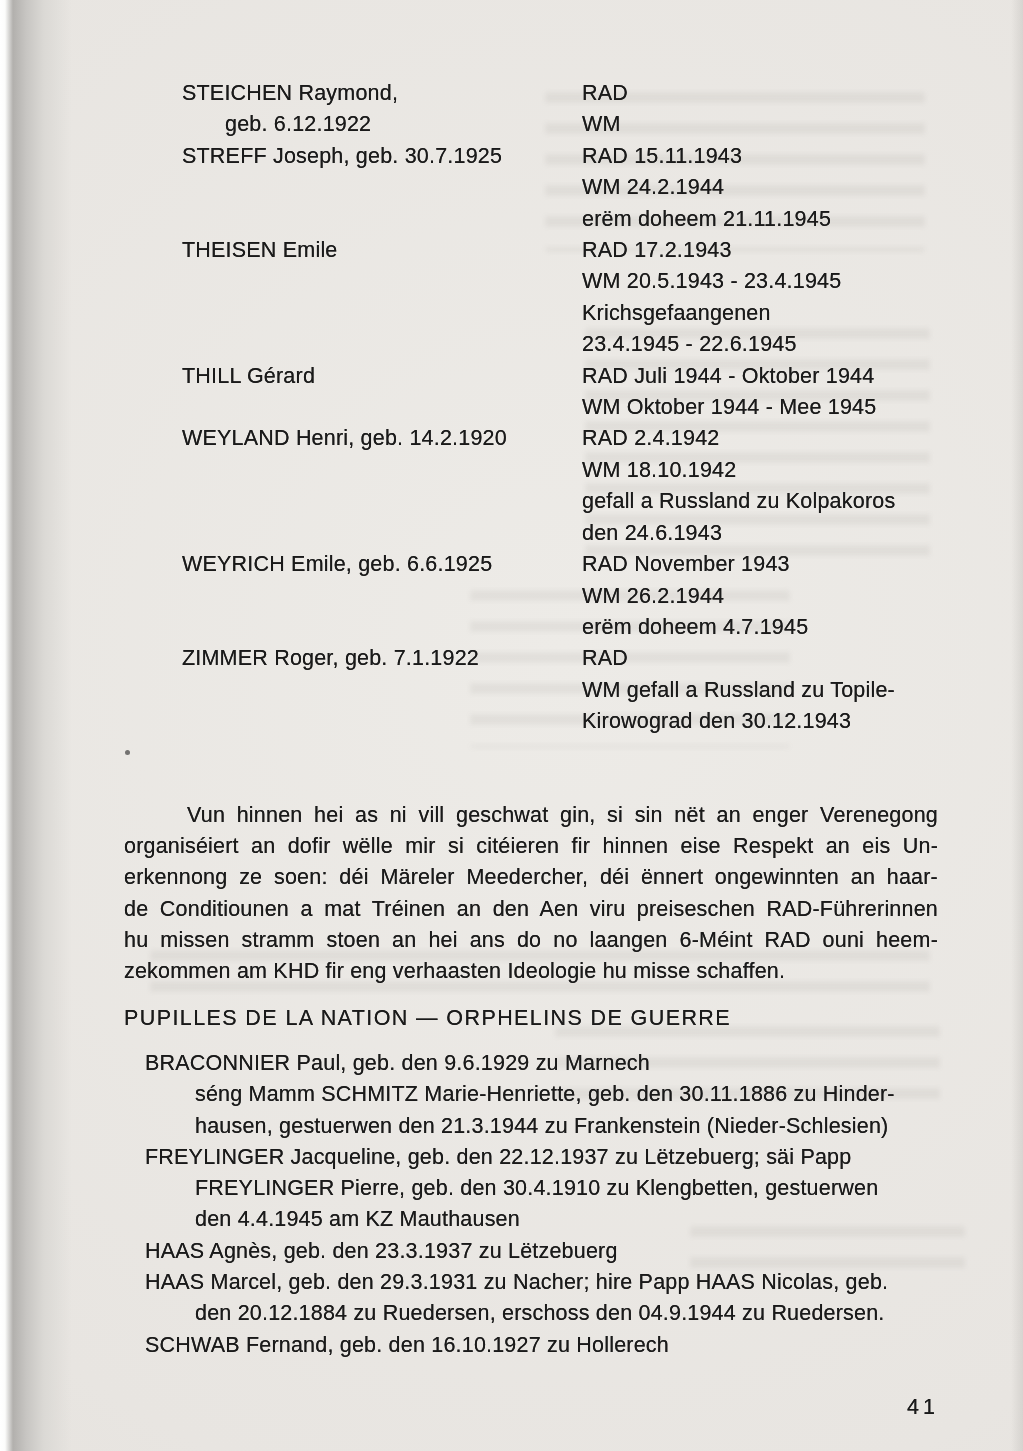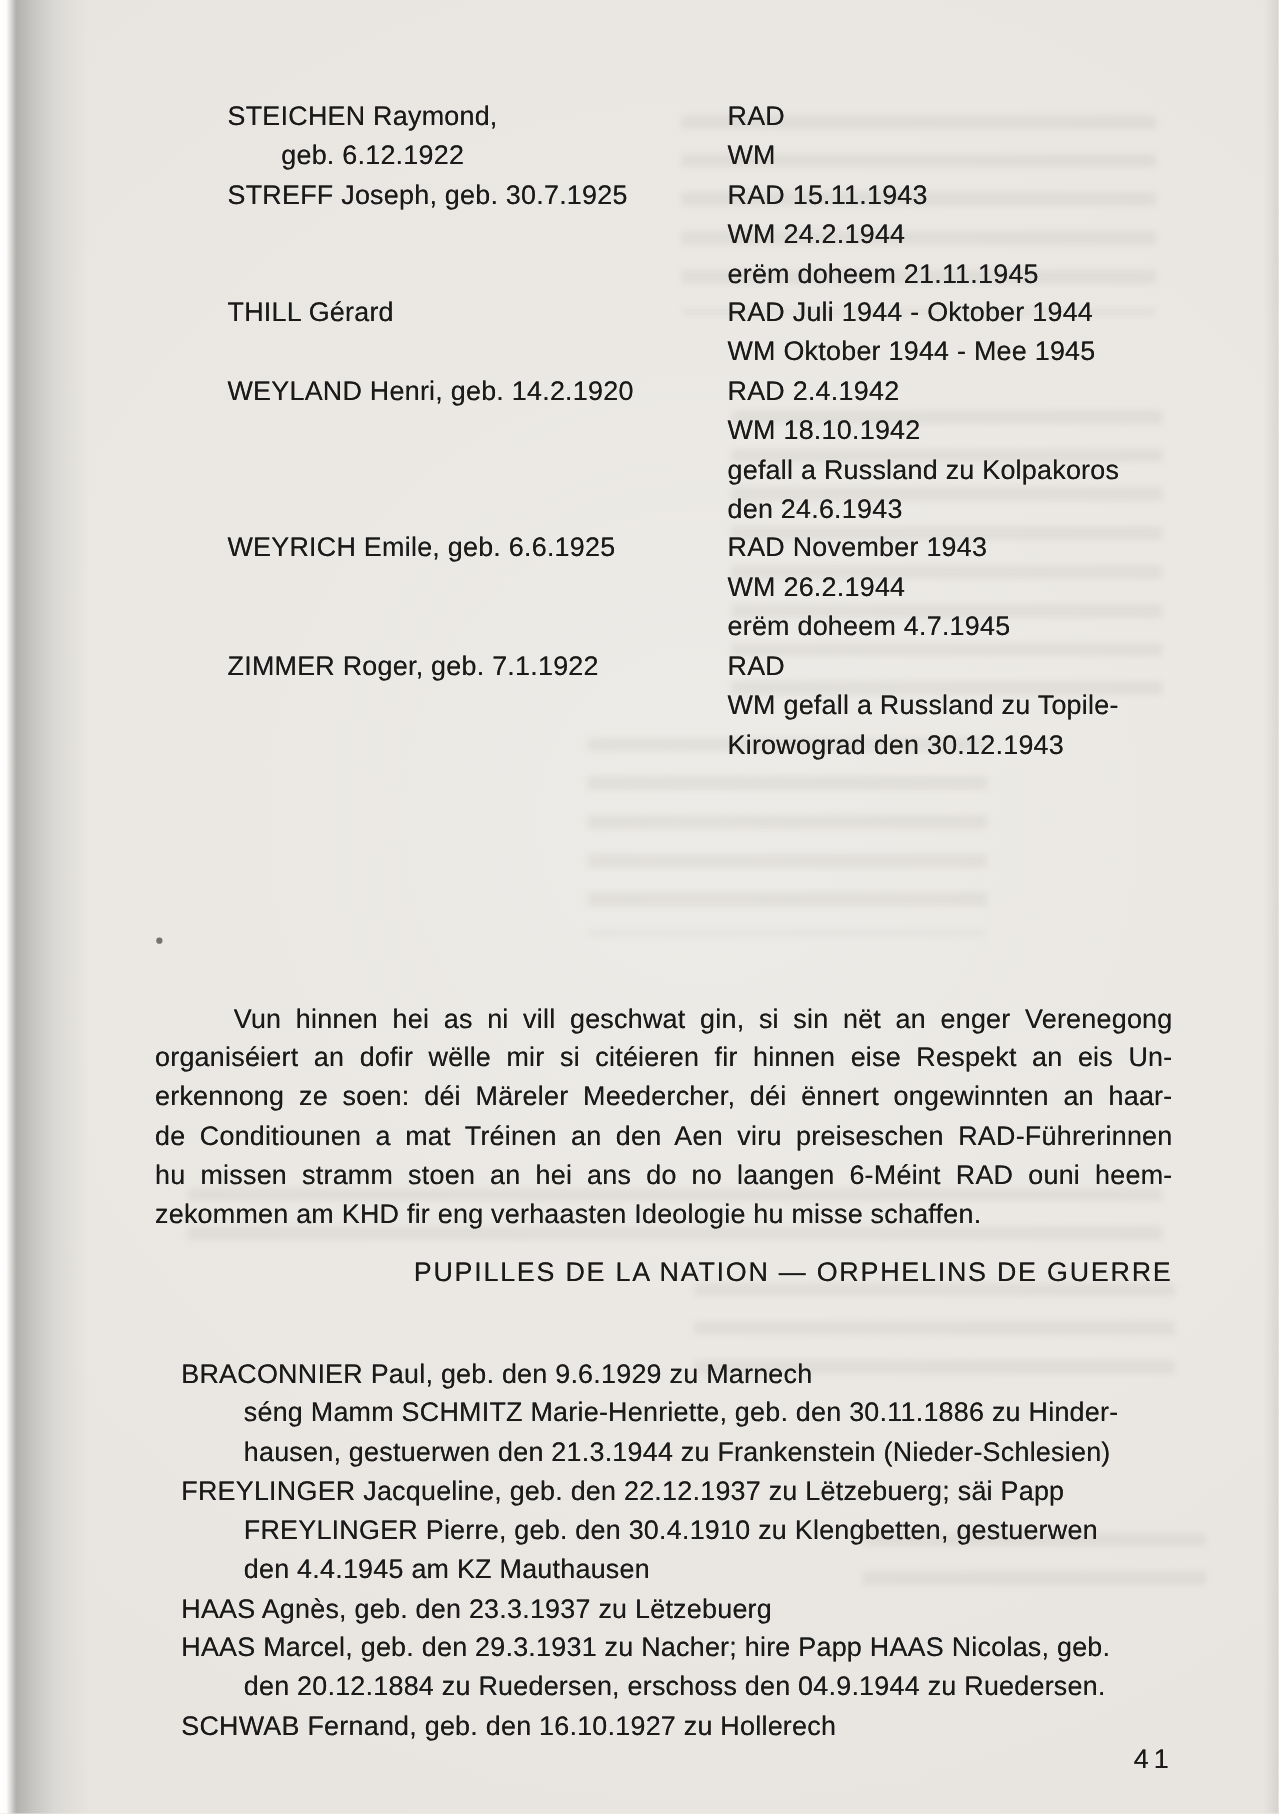--- a/index.html
+++ b/index.html
@@ -33,24 +33,24 @@
   .records { position:absolute; left:142px; top:78px; right:36px; }
   .rec-entry { display:grid; grid-template-columns:400px 1fr; align-items:start;margin-left:40px; }
   .rec-entry .ln { white-space:nowrap; }
   .rec-entry .cont { padding-left:43px; }
 
   .tribute { position:absolute; left:124px; top:763px; width:814px; line-height:31.2px;margin-top:37px; }
   .pline { text-align:justify; text-align-last:justify; }
   .pline.first { text-indent:63px; }
   .pline.last { text-align-last:left; }
 
-  .heading { position:absolute; left:124px; top:1003px; width:814px; text-align:right;
+  .heading { position:absolute; left:124px; top:1003px; width:814px; text-align:left;
              letter-spacing:1.4px; white-space:nowrap; }
 
-  .orphans { position:absolute; left:145px; top:1084px; width:845px; line-height:31.3px; }
+  .orphans { position:absolute; left:145px; top:1048px; width:845px; line-height:31.3px; }
   .oline { white-space:nowrap; }
   .oline.ind { padding-left:50px; }
 
   .pagenum { position:absolute; left:907px; top:1392px; letter-spacing:4px; }
 
   .speck { position:absolute; left:125px; top:750px; width:5px; height:5px;
            border-radius:50%; background:rgba(35,35,35,0.6); }
 
   
   .ghost {
@@ -93,20 +93,31 @@
         </div>
       </div>
       <div class="rec-entry">
         <div class="col">
           <div class="ln">STREFF Joseph, geb. 30.7.1925</div>
         </div>
         <div class="col">
           <div class="ln">RAD 15.11.1943</div>
           <div class="ln">WM 24.2.1944</div>
           <div class="ln">erëm doheem 21.11.1945</div>
+        </div>
+      </div>
+      <div class="rec-entry">
+        <div class="col">
+          <div class="ln">THEISEN Emile</div>
+        </div>
+        <div class="col">
+          <div class="ln">RAD 17.2.1943</div>
+          <div class="ln">WM 20.5.1943 - 23.4.1945</div>
+          <div class="ln">Krichsgefaangenen</div>
+          <div class="ln">23.4.1945 - 22.6.1945</div>
         </div>
       </div>
       <div class="rec-entry">
         <div class="col">
           <div class="ln">THILL Gérard</div>
         </div>
         <div class="col">
           <div class="ln">RAD Juli 1944 - Oktober 1944</div>
           <div class="ln">WM Oktober 1944 - Mee 1945</div>
         </div>

